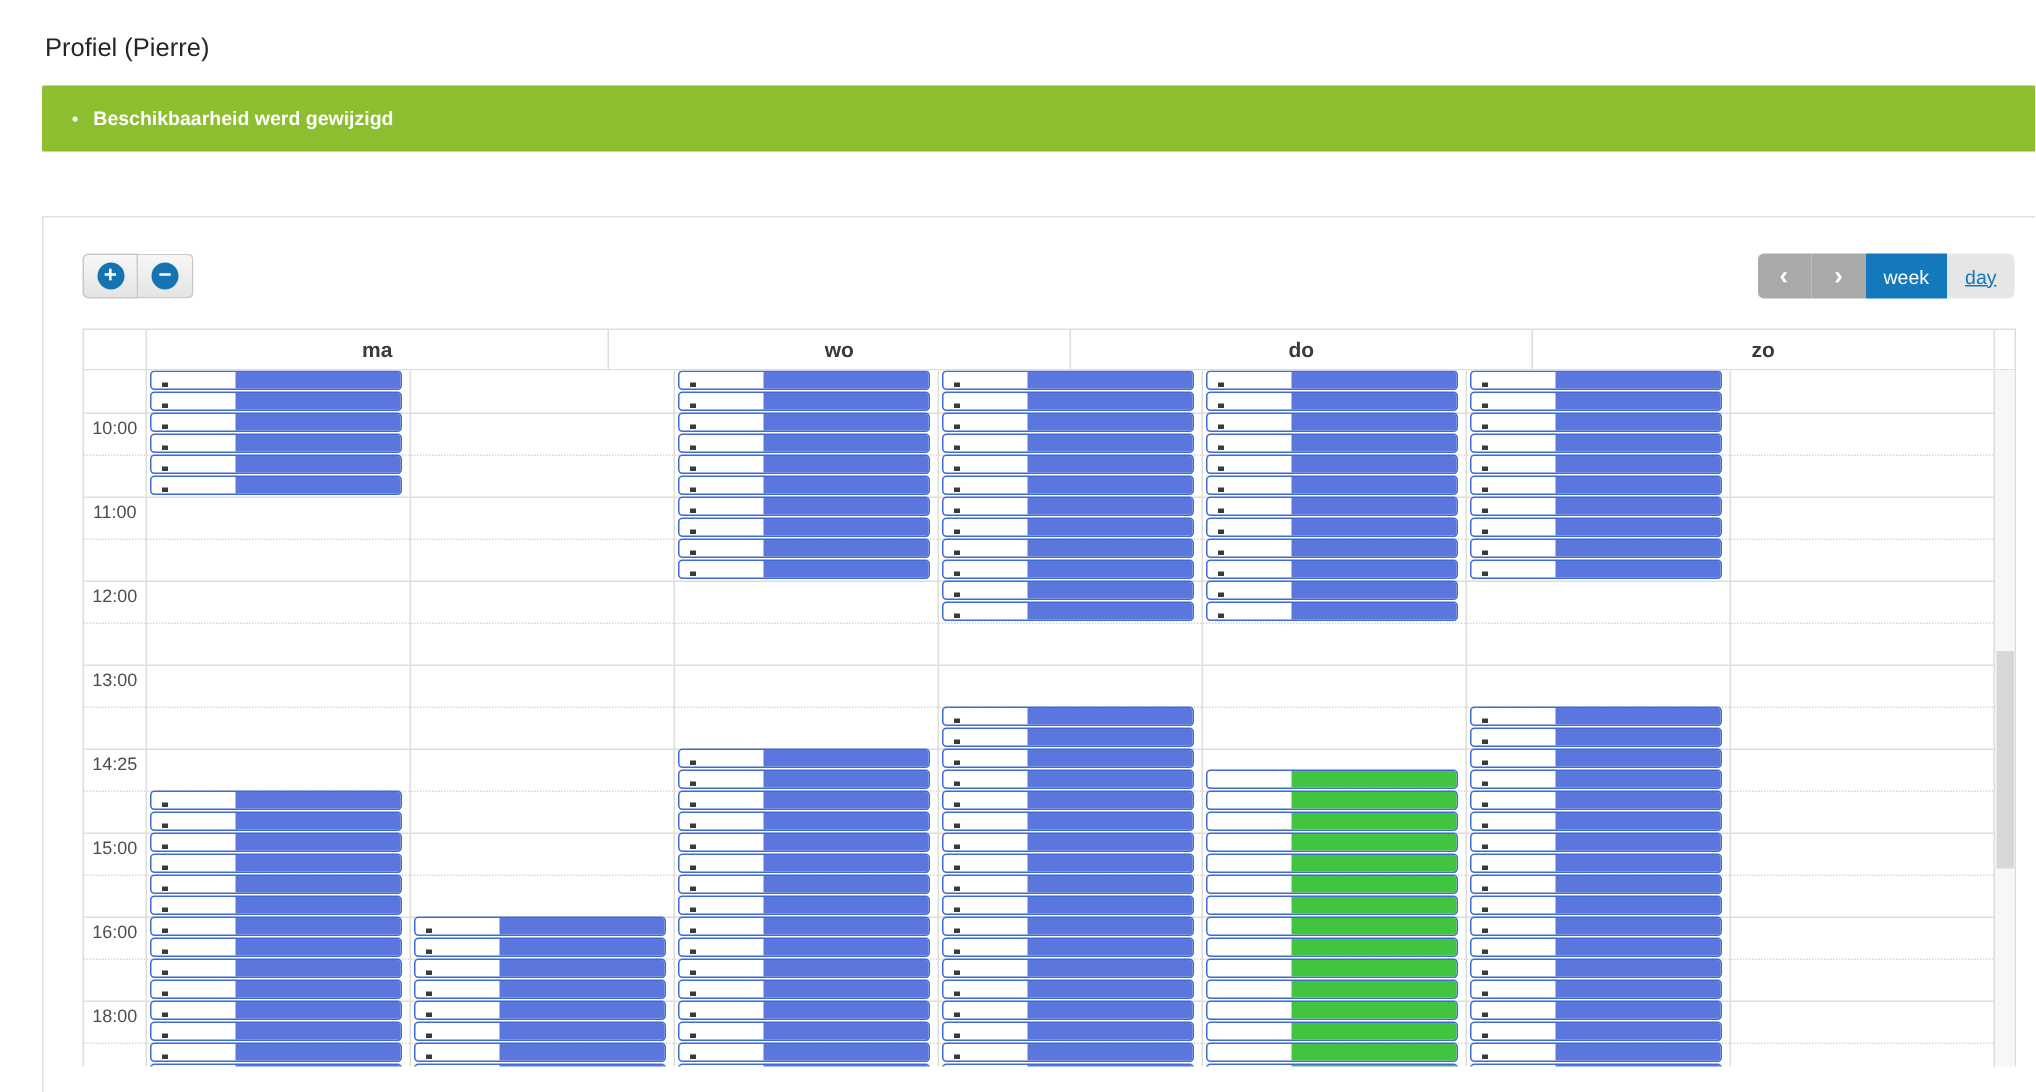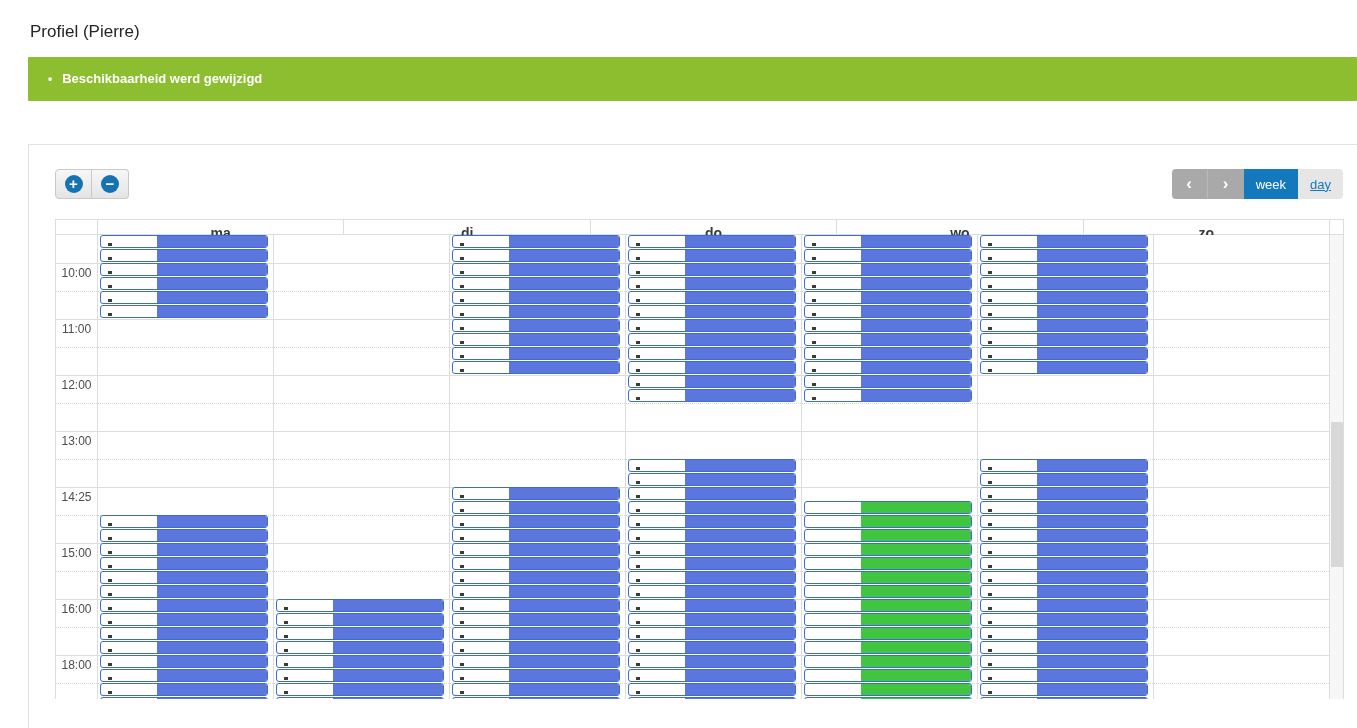--- a/index.html
+++ b/index.html
@@ -70,21 +70,21 @@
   .btn-nav:first-child { border-radius: 4px 0 0 4px; border-right: 1px solid #b9b9b9; }
   .btn-view {
     padding: 0 12px; font-size: 13px;
     background: #e6e6e6; color: var(--view-active-blue, #1478bd);
   }
   .btn-view.active { background: var(--view-active-blue, #1478bd); color: #fff; }
   .btn-view:last-child { border-radius: 0 4px 4px 0; text-decoration: underline; }
   
   .calendar { margin-top: 20px; width: 1289px; }
   .cal-header {
-    display: flex; height: 16px;
+    display: flex; height: 28px;
     border: 1px solid #ddd;
     font-size: 14px; font-weight: 700; color: #3a3a3a;
   }
   .h-gutter { width: 41px; }
   .h-days { flex: 1; display: flex; }
   .h-day {
     flex: 1; text-align: center; line-height: 26px;
     border-left: 1px solid #ddd;
   }
   .h-sb { width: 14px; border-left: 1px solid #ddd; }
@@ -159,23 +159,22 @@
       <button class="btn btn-view active">week</button>
       <button class="btn btn-view">day</button>
     </div>
   </div>
 
   <div class="calendar">
     <div class="cal-header">
       <div class="h-gutter"></div>
       <div class="h-days">
           <div class="h-day">ma</div>
-          <div class="h-day">di</div>
+          <div class="h-day">wo</div>
           <div class="h-day">do</div>
-          <div class="h-day">wo</div>
           <div class="h-day">zo</div>
         </div>
       <div class="h-sb"></div>
     </div>
     <div class="cal-body">
       <div class="grid-lines">
           <div class="line hour" style="top: 28px;"></div>
           <div class="line half" style="top: 56px;"></div>
           <div class="line hour" style="top: 84px;"></div>
           <div class="line half" style="top: 112px;"></div>

